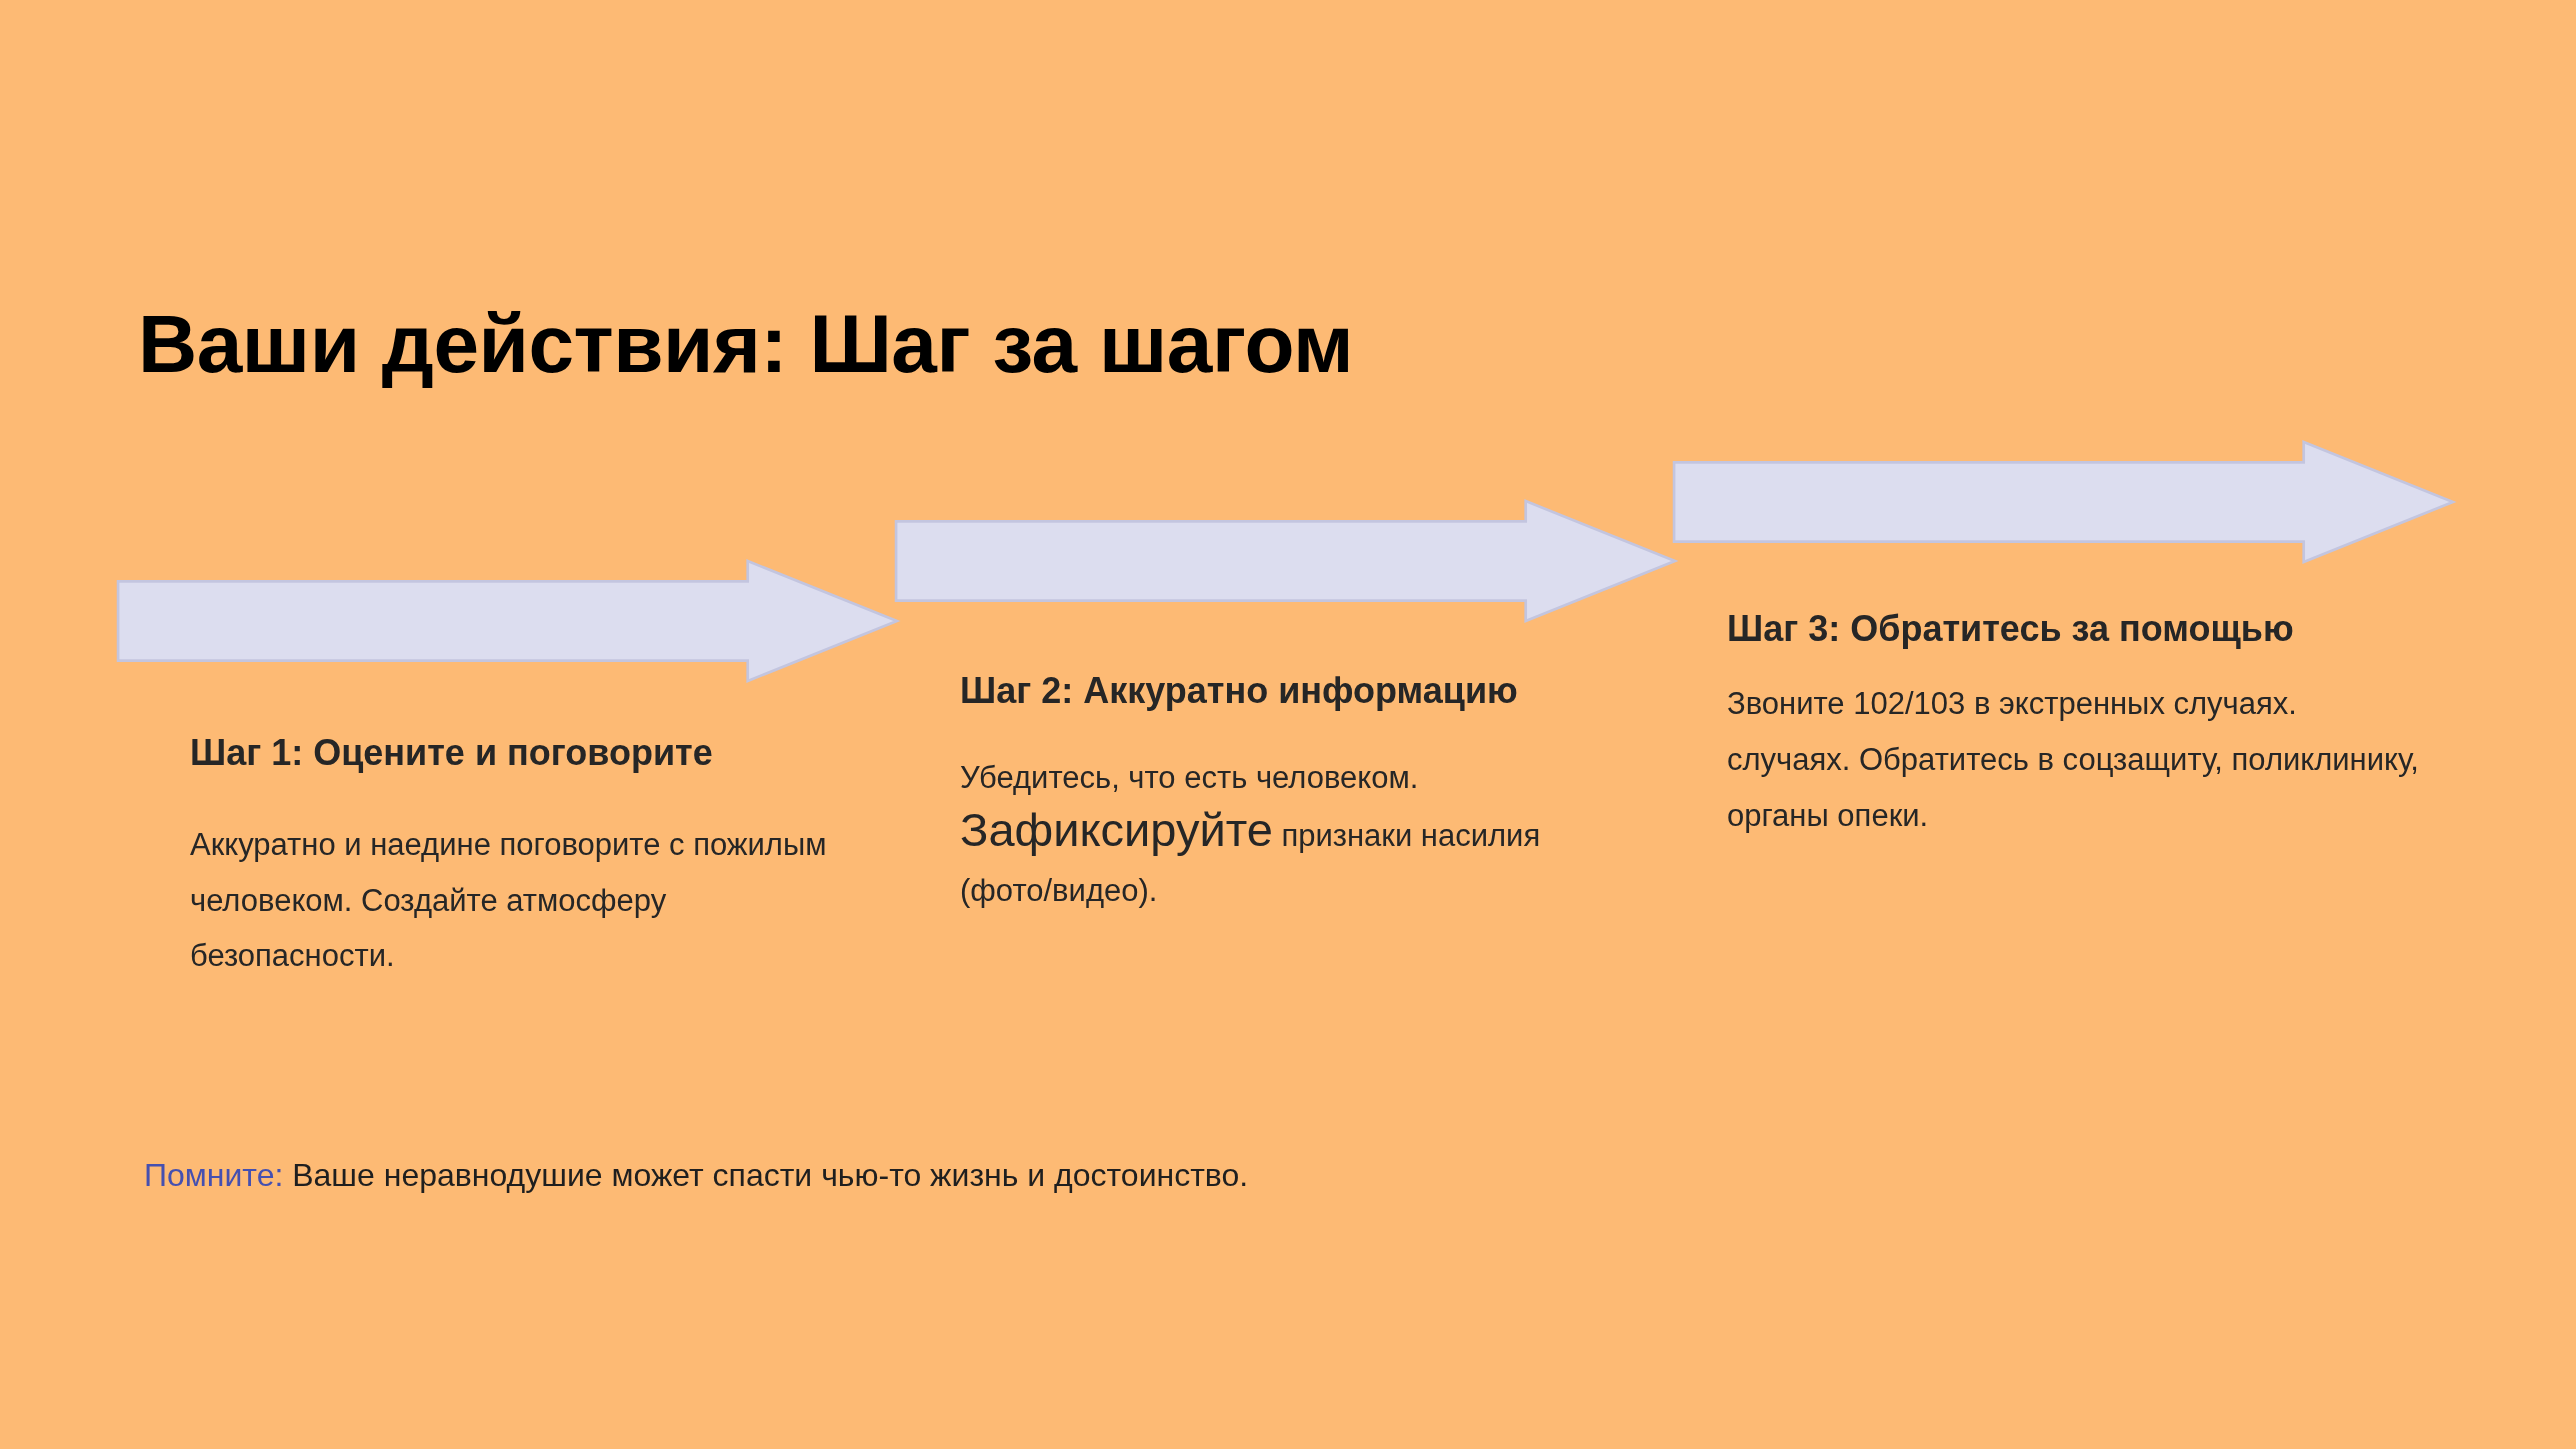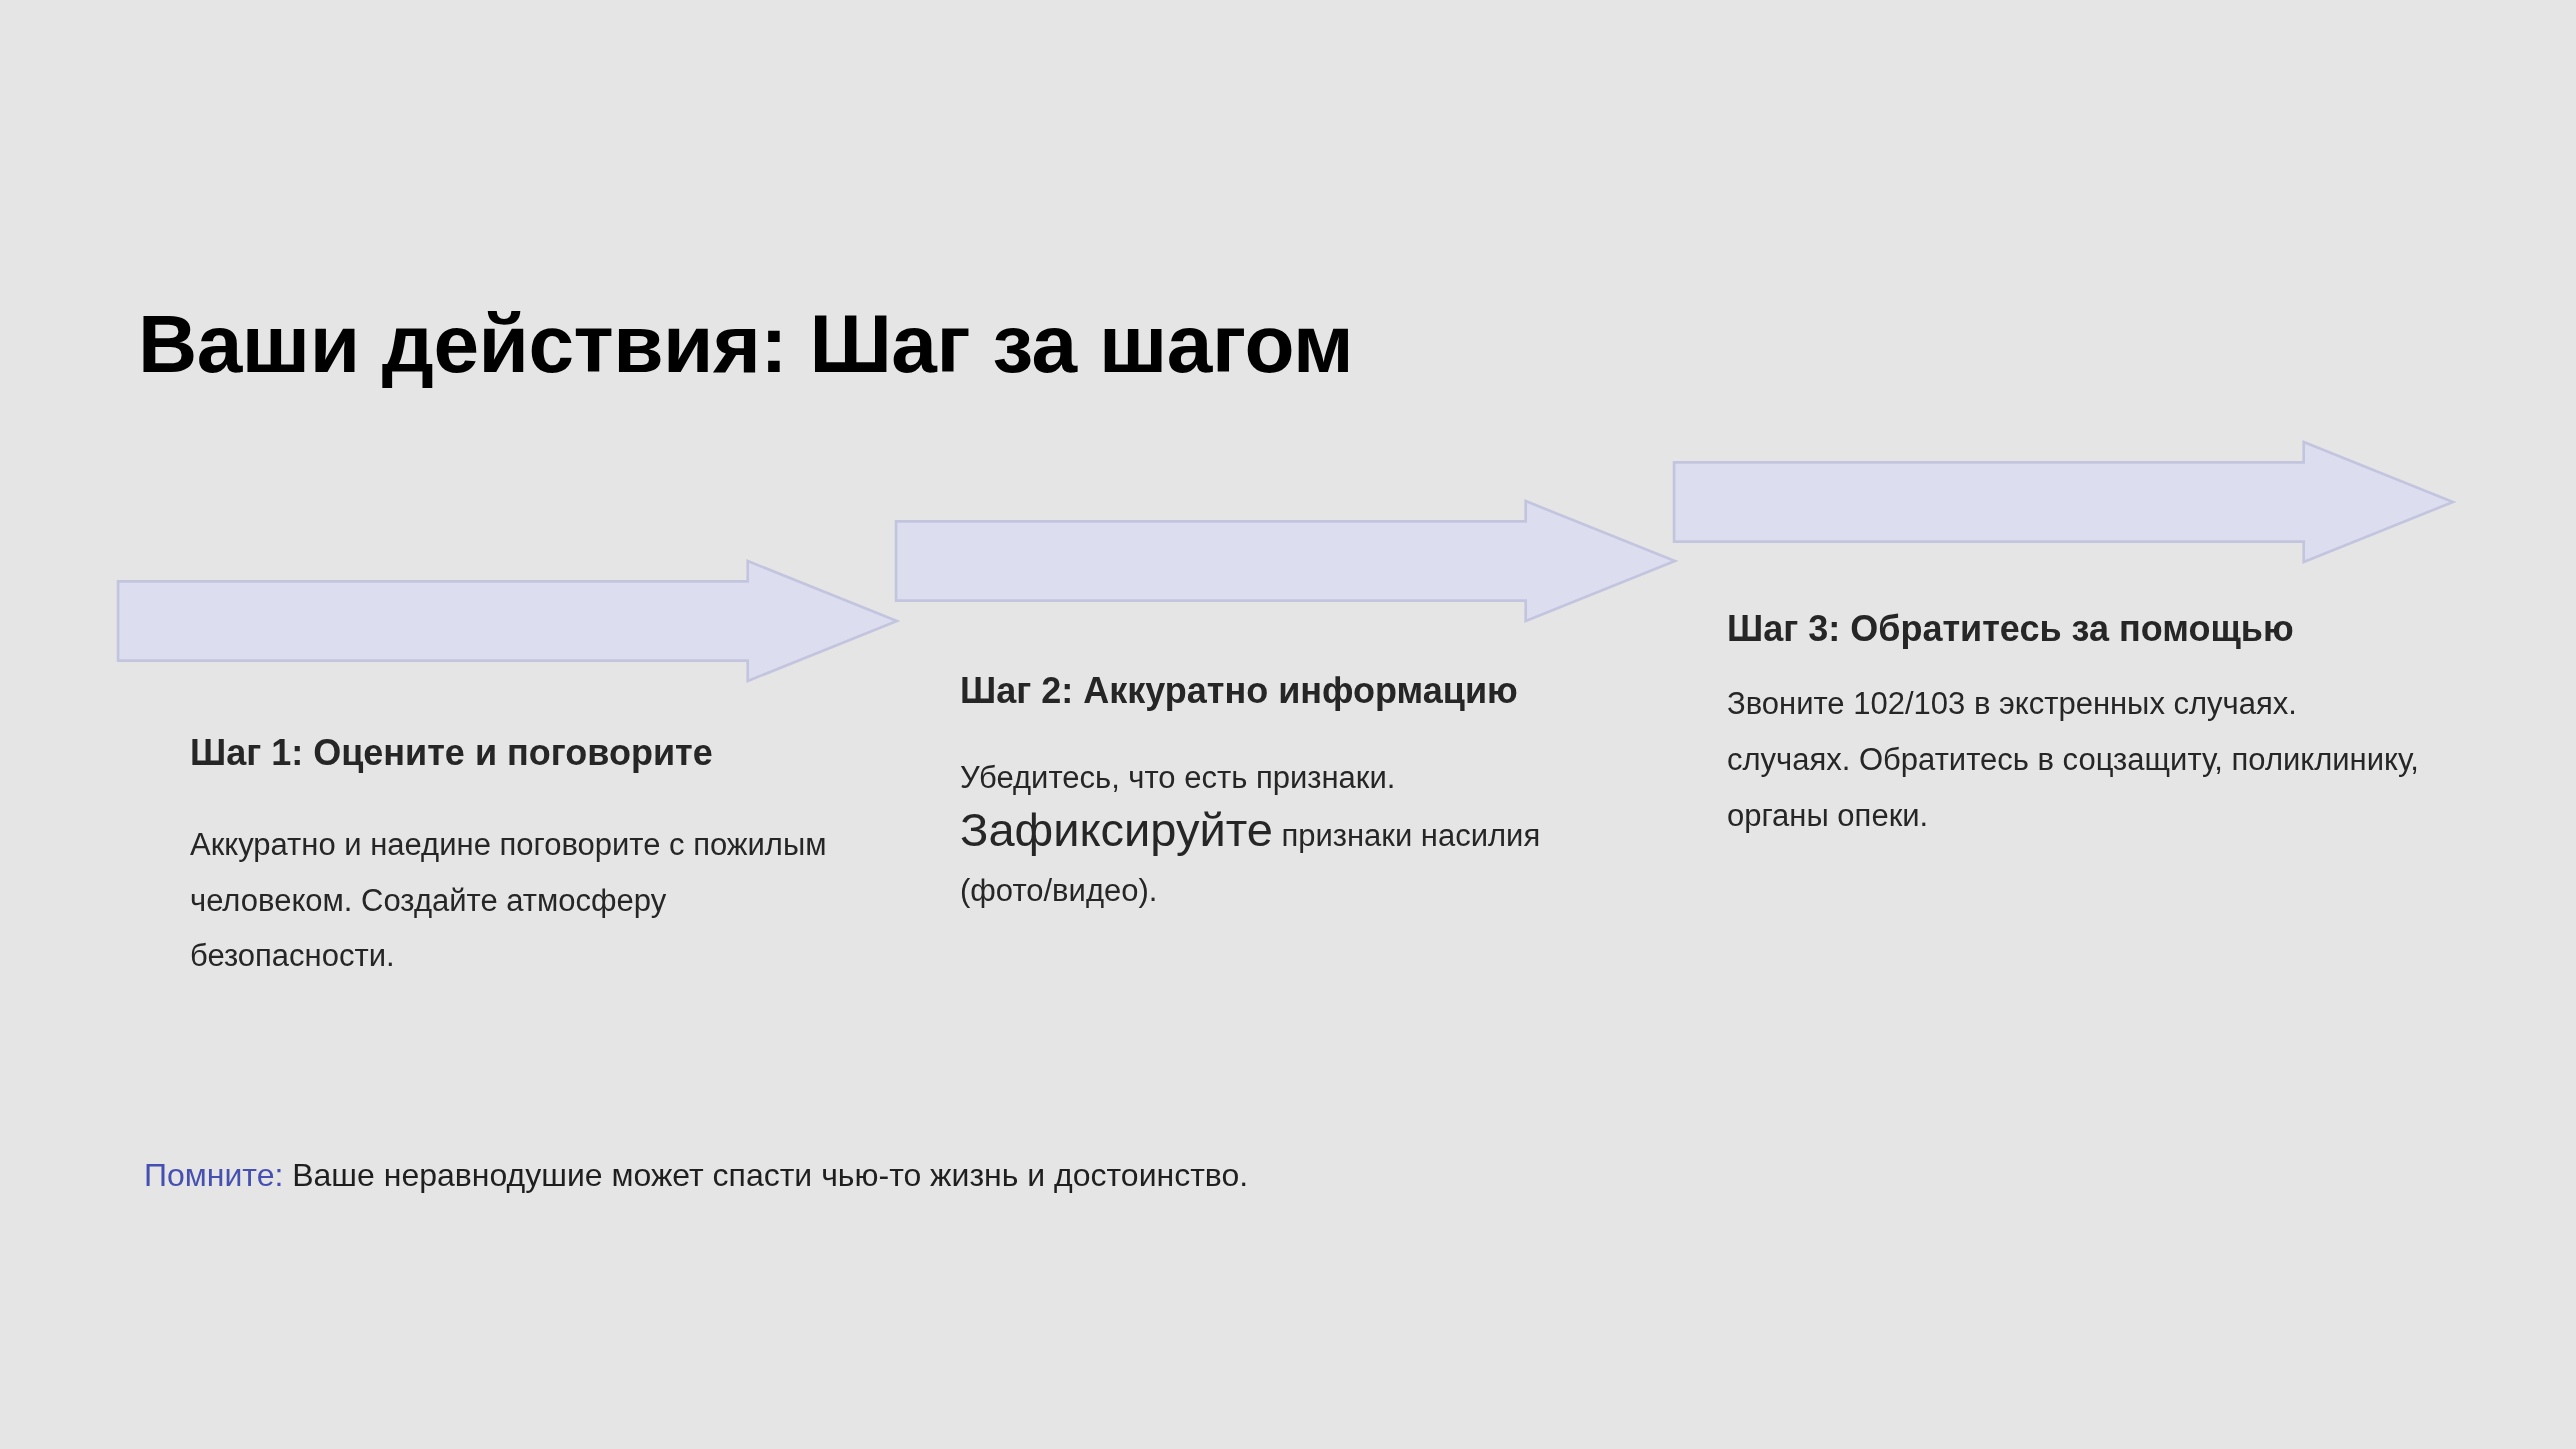--- a/index.html
+++ b/index.html
@@ -14,21 +14,21 @@
     position: relative;
     overflow: hidden;
     font-family: "Liberation Sans", "DejaVu Sans", sans-serif;
     color: #262626;
     -webkit-font-smoothing: antialiased;
   }
 
   .slide {
     position: absolute;
     inset: 0;
-    background: #e5e5e5;
+    background: #fdba74;
   }
 
   
   .slide-title {
     position: absolute;
     left: 138px;
     top: 243px;
     font-size: 82px;
     font-weight: 700;
     letter-spacing: -0.5px;
@@ -133,21 +133,21 @@
     </span>
   </div>
 
   <div class="step step-1">
     <div class="step-heading">Шаг 1: Оцените и поговорите</div>
     <div class="step-body">Аккуратно и наедине поговорите с пожилым человеком. Создайте атмосферу безопасности.</div>
   </div>
 
   <div class="step step-2">
     <div class="step-heading">Шаг 2: Аккуратно информацию</div>
-    <div class="step-body"><span>Убедитесь, что есть признаки. </span><span class="emphasis-word">Зафиксируйте</span><span> признаки насилия (фото/видео).</span></div>
+    <div class="step-body"><span>Убедитесь, что есть человеком. </span><span class="emphasis-word">Зафиксируйте</span><span> признаки насилия (фото/видео).</span></div>
   </div>
 
   <div class="step step-3">
     <div class="step-heading">Шаг 3: Обратитесь за помощью</div>
     <div class="step-body">Звоните 102/103 в экстренных случаях. случаях. Обратитесь в соцзащиту, поликлинику, органы опеки.</div>
   </div>
 
   <div class="footer-note"><span class="remember-label">Помните:</span><span> Ваше неравнодушие может спасти чью-то жизнь и достоинство.</span></div>
 
 </div>

